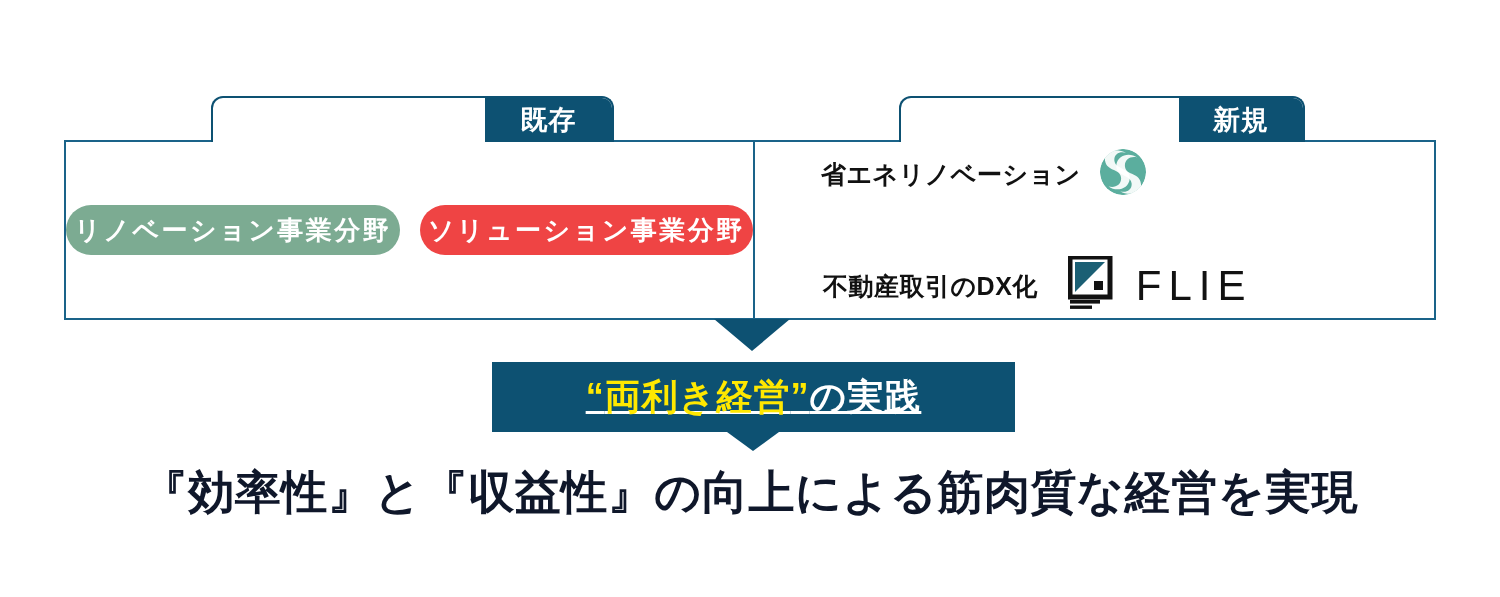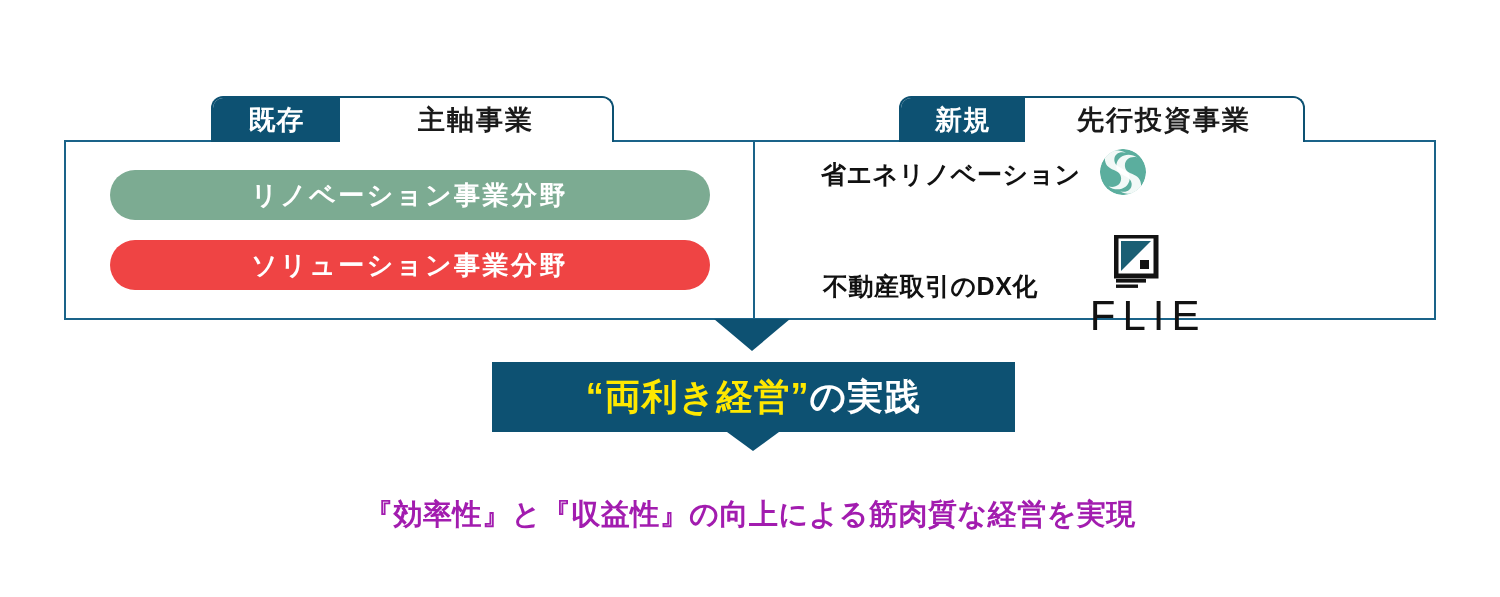--- a/index.html
+++ b/index.html
@@ -76,21 +76,21 @@
     background: #ffffff;
     box-sizing: border-box;
     display: flex;
     z-index: 2;
   }
   #panel-left {
     width: 687px;
     flex: 0 0 687px;
     position: relative;
     display: flex;
-    flex-direction: column;
+    flex-direction: row;
     justify-content: center;
     align-items: center;
     gap: 20px;
     box-sizing: border-box;
   }
   #panel-divider {
     width: 2px;
     flex: 0 0 2px;
     background: #1a6389;
   }
@@ -150,21 +150,21 @@
   }
   .flie-wordmark {
     font-size: 42px;
     font-weight: 400;
     color: #121212;
     letter-spacing: 7px;
     margin-left: 22px;
     line-height: 1;
   }
   #brand-row-flie { margin-left: 2px; margin-top: 40px; }
-  #brand-row-flie .brand-logo { margin-left: 30px; flex-direction: column; }
+  #brand-row-flie .brand-logo { margin-left: 30px; }
 
   
   #connector-stem {
     position: absolute;
     left: 751px;
     top: 306px;
     width: 2px;
     height: 16px;
     background: #1a6389;
     z-index: 1;
@@ -194,20 +194,21 @@
     justify-content: center;
     z-index: 3;
   }
   #banner-text {
     font-size: 36px;
     font-weight: 700;
     letter-spacing: 1px;
     color: #ffffff;
     white-space: nowrap;
     line-height: 1;
+    text-decoration: underline;
   }
   #banner-text .hl { color: #ffe800; }
   #banner-notch {
     position: absolute;
     left: 727px;
     top: 432px;
     width: 0;
     height: 0;
     border-left: 26px solid transparent;
     border-right: 26px solid transparent;
@@ -215,41 +216,38 @@
     z-index: 3;
   }
 
   
   #tagline {
     position: absolute;
     left: 0;
     top: 462px;
     width: 1500px;
     text-align: center;
-    font-size: 29px;
-    font-weight: 700;
-    color: #a21caf;
+    font-size: 46px;
+    font-weight: 700;
+    color: #0f172a;
     letter-spacing: 0.5px;
     white-space: nowrap;
-    margin-top: 33px;
   }
 </style>
 </head>
 <body>
 
 <div id="stage">
 
   <div id="tabs-existing" class="tab-group">
     <div class="seg-badge">既存</div>
-    <div class="seg-label">主軸事業</div>
   </div>
 
   <div id="tabs-new" class="tab-group">
     <div class="seg-badge">新規</div>
-    <div class="seg-label">先行投資事業</div>
   </div>
 
   <div id="panel">
 
     <div id="panel-left">
       <div class="pill pill-green">リノベーション事業分野</div>
       <div class="pill pill-gold">ソリューション事業分野</div>
     </div>
 
     <div id="panel-divider"></div>

